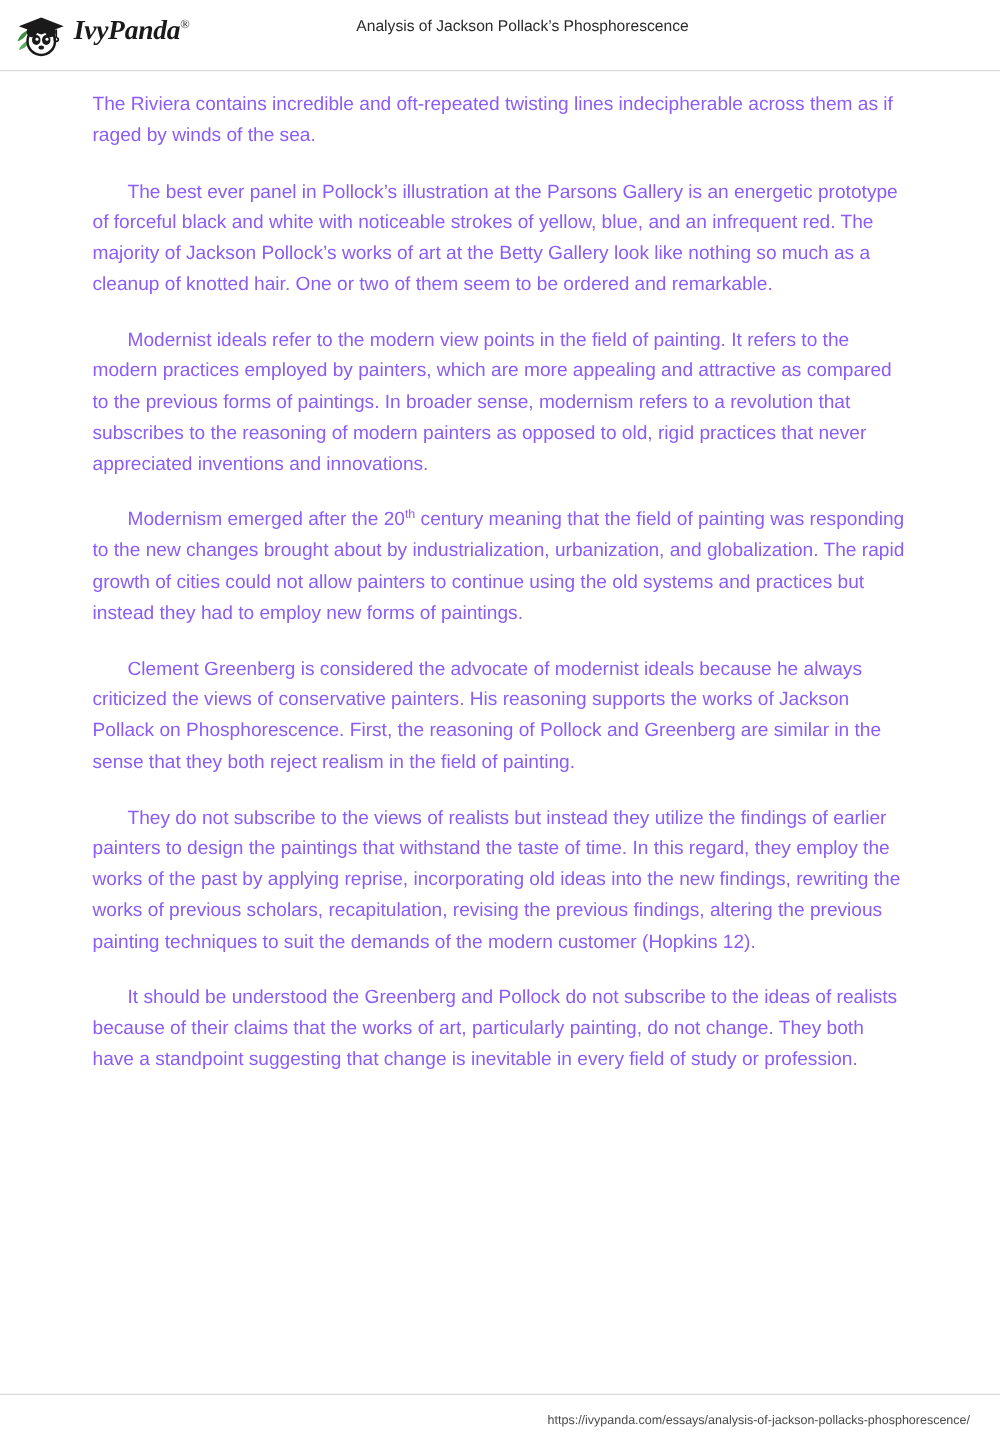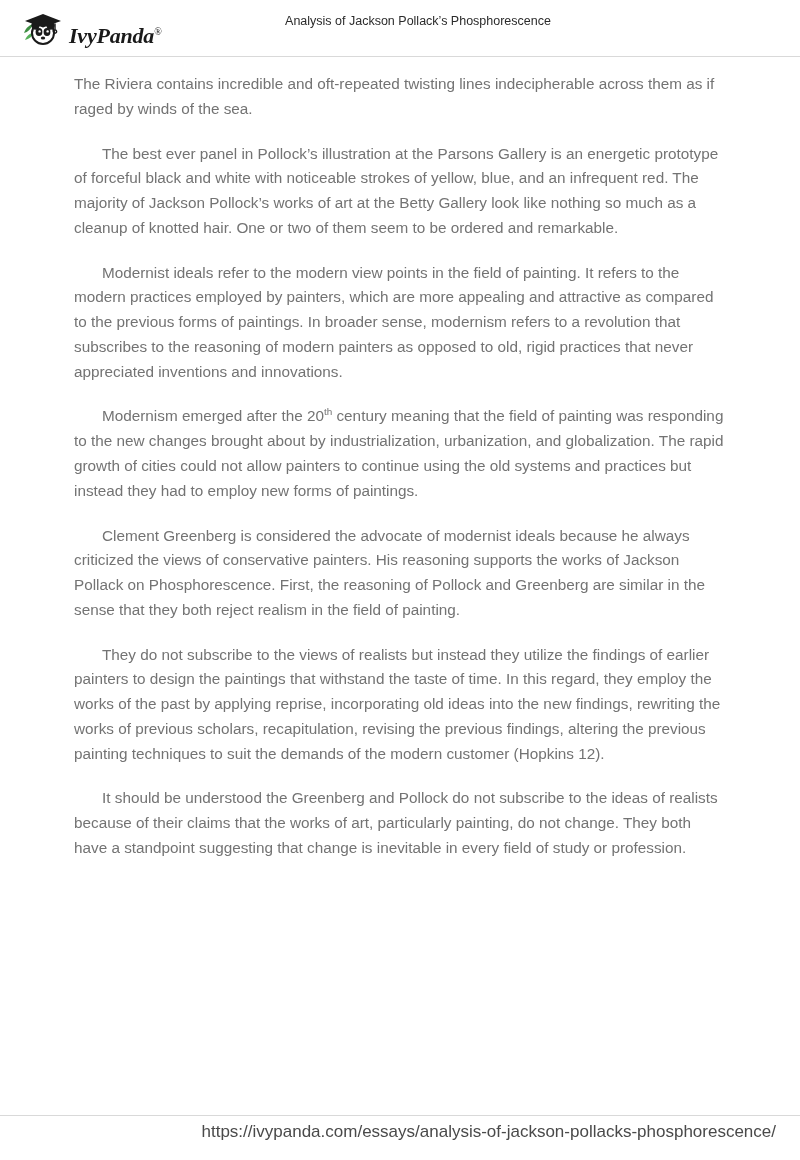--- a/index.html
+++ b/index.html
@@ -33,24 +33,24 @@
   .header-rule {
     position: absolute;
     top: 56px;
     left: 0;
     width: 800px;
     height: 1px;
     background: #d9d9d9;
   }
   .brand {
     position: absolute;
-    left: 22px;
+    left: 12px;
     top: 13px;
     display: flex;
-    align-items: flex-end;
+    align-items: flex-start;
     gap: 7px;
   }
   .brand-logo {
     width: 40px;
     height: 34px;
     position: relative;
     display: block;
   }
   .brand-text {
     font-family: "Liberation Serif", serif;
@@ -83,21 +83,21 @@
   .content {
     position: absolute;
     left: 74px;
     top: 72px;
     width: 652px;
   }
   p {
     margin: 0 0 20px 0;
     font-size: 15.3px;
     line-height: 1.62;
-    color: #737373;
+    color: #8b5cf6;
     text-align: left;
   }
   p.indent {
     text-indent: 28px;
   }
   h2 {
     font-size: 25px;
     font-weight: bold;
     margin: 34px 0 22px 0;
     color: #1a1a1a;
@@ -122,21 +122,21 @@
     bottom: 44px;
     left: 0;
     width: 800px;
     height: 1px;
     background: #d9d9d9;
   }
   .footer-url {
     position: absolute;
     right: 24px;
     bottom: 18px;
-    font-size: 17px;
+    font-size: 10px;
     color: #4a4a4a;
     text-decoration: none;
   }
 </style>
 </head>
 <body>
 
 <div class="page">
 
   <div class="header">

